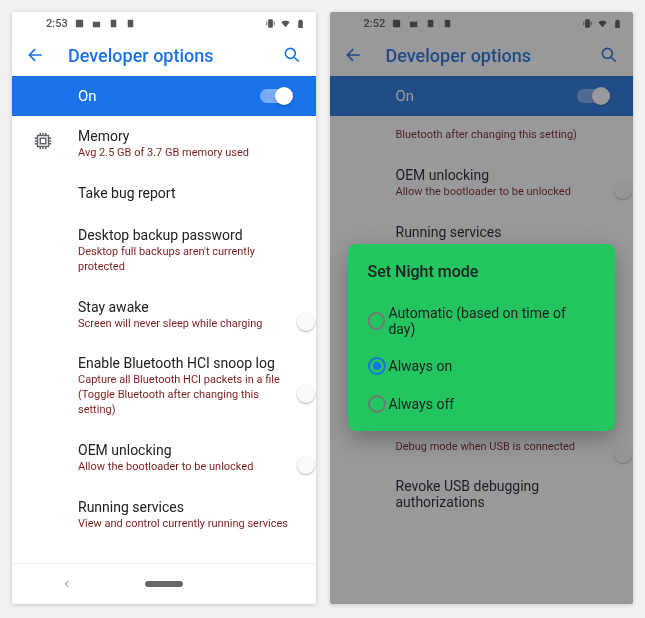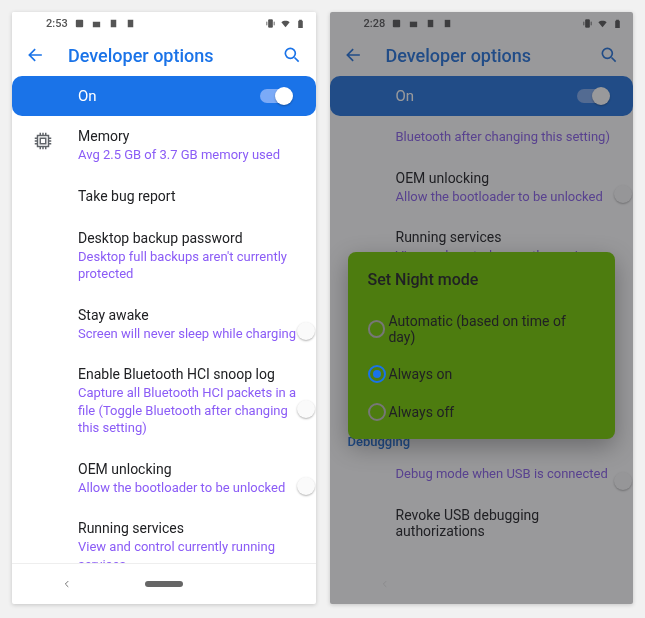--- a/index.html
+++ b/index.html
@@ -10,50 +10,50 @@
   .statusbar .lft{display:flex;gap:6px;align-items:center;margin-left:24px;}
   .statusbar .rgt{display:flex;gap:4px;align-items:center;}
   .sb-ic{width:11px;height:11px;}
   .sb-ic svg{width:100%;height:100%;display:block;}
   
   .toolbar{height:42px;display:flex;align-items:center;padding:0 14px;gap:22px;}
   .toolbar .title{flex:1;color:#1a73e8;font-size:18px;font-weight:500;}
   .icbtn{width:20px;height:20px;color:#1a73e8;}
   .icbtn svg{width:100%;height:100%;display:block;}
   
-  .onbar{height:40px;background:#1a73e8;color:#fff;display:flex;align-items:center;padding:0 24px 0 66px;justify-content:space-between;border-radius:10px;}
+  .onbar{height:40px;background:#1a73e8;color:#fff;display:flex;align-items:center;padding:0 24px 0 66px;justify-content:space-between;}
   .onbar .lbl{font-size:15px;}
   .switch{width:32px;height:14px;border-radius:10px;position:relative;}
   .switch .knob{width:18px;height:18px;border-radius:50%;position:absolute;top:-2px;}
   .switch.on-white{background:#7baaf7;}
   .switch.on-white .knob{right:-1px;background:#fff;box-shadow:0 1px 2px rgba(0,0,0,.3);}
   .switch.off{background:#bdbdbd;}
   .switch.off .knob{left:-1px;background:#fafafa;box-shadow:0 1px 2px rgba(0,0,0,.3);}
   
   .scroll{flex:1;overflow:hidden;}
   .item{padding:12px 18px 12px 66px;position:relative;}
   .item .ttl{font-size:14px;color:#202124;margin-bottom:2px;}
-  .item .sub{font-size:13px;color:#8b5cf6;line-height:1.35;}
+  .item .sub{font-size:11px;color:#7f1d1d;line-height:1.35;}
   .item .sw{position:absolute;right:18px;top:50%;transform:translateY(-50%);}
   .item .lefticon{position:absolute;left:20px;top:14px;width:22px;height:22px;color:#5f6368;}
   .item .lefticon svg{width:100%;height:100%;}
   .section{padding:14px 18px 4px 18px;color:#1a73e8;font-size:13px;font-weight:500;}
   
   .navbar{height:40px;display:flex;align-items:center;justify-content:space-between;padding:0 50px;border-top:1px solid #eee;}
   .pill{width:38px;height:6px;border-radius:4px;background:#666;}
   .navback{width:10px;height:10px;}
   .navback svg{width:100%;height:100%;display:block;color:#555;}
   
   .scrim{position:absolute;inset:0;background:rgba(32,33,36,0.46);}
   .phone.dim .statusbar,.phone.dim .toolbar,.phone.dim .scroll,.phone.dim .onbar,.phone.dim .sectionwrap{filter:saturate(.9);}
   .phone.dim .navbar{border-top:1px solid rgba(255,255,255,.1);}
   .phone.dim .pill{background:#fff;}
   .phone.dim .navback svg{color:#ddd;}
   
-  .dialog{position:absolute;left:18px;right:18px;top:232px;background:#4d7c0f;border-radius:8px;box-shadow:0 8px 24px rgba(0,0,0,.3);padding:18px 20px 8px 20px;margin-top:8px;}
+  .dialog{position:absolute;left:18px;right:18px;top:232px;background:#22c55e;border-radius:8px;box-shadow:0 8px 24px rgba(0,0,0,.3);padding:18px 20px 8px 20px;}
   .dialog h3{margin:0 0 14px 0;font-size:16px;font-weight:500;color:#202124;}
   .opt{display:flex;align-items:center;gap:3px;padding:10px 0;}
   .radio{width:18px;height:18px;border:2px solid #777;border-radius:50%;position:relative;box-sizing:border-box;}
   .radio.sel{border-color:#1a73e8;}
   .radio.sel::after{content:"";position:absolute;inset:3px;border-radius:50%;background:#1a73e8;}
   .opt .olbl{font-size:14px;color:#202124;}
 </style>
 </head>
 <body>
 
@@ -166,21 +166,21 @@
           </svg>
         </span>
       <span class="pill"></span>
       <span style="width:10px"></span>
     </div>
   </div>
 
   <div class="phone dim">
     <div class="statusbar">
       <div class="lft">
-        <span>2:28</span>
+        <span>2:52</span>
         <span class="sb-ic">
             <svg viewBox="0 0 24 24" fill="#555">
               <rect x="4" y="4" width="16" height="16" rx="2"></rect>
             </svg>
           </span>
         <span class="sb-ic">
             <svg viewBox="0 0 24 24" fill="#555">
               <path d="M4 20V8h16v12z"></path>
             </svg>
           </span>

